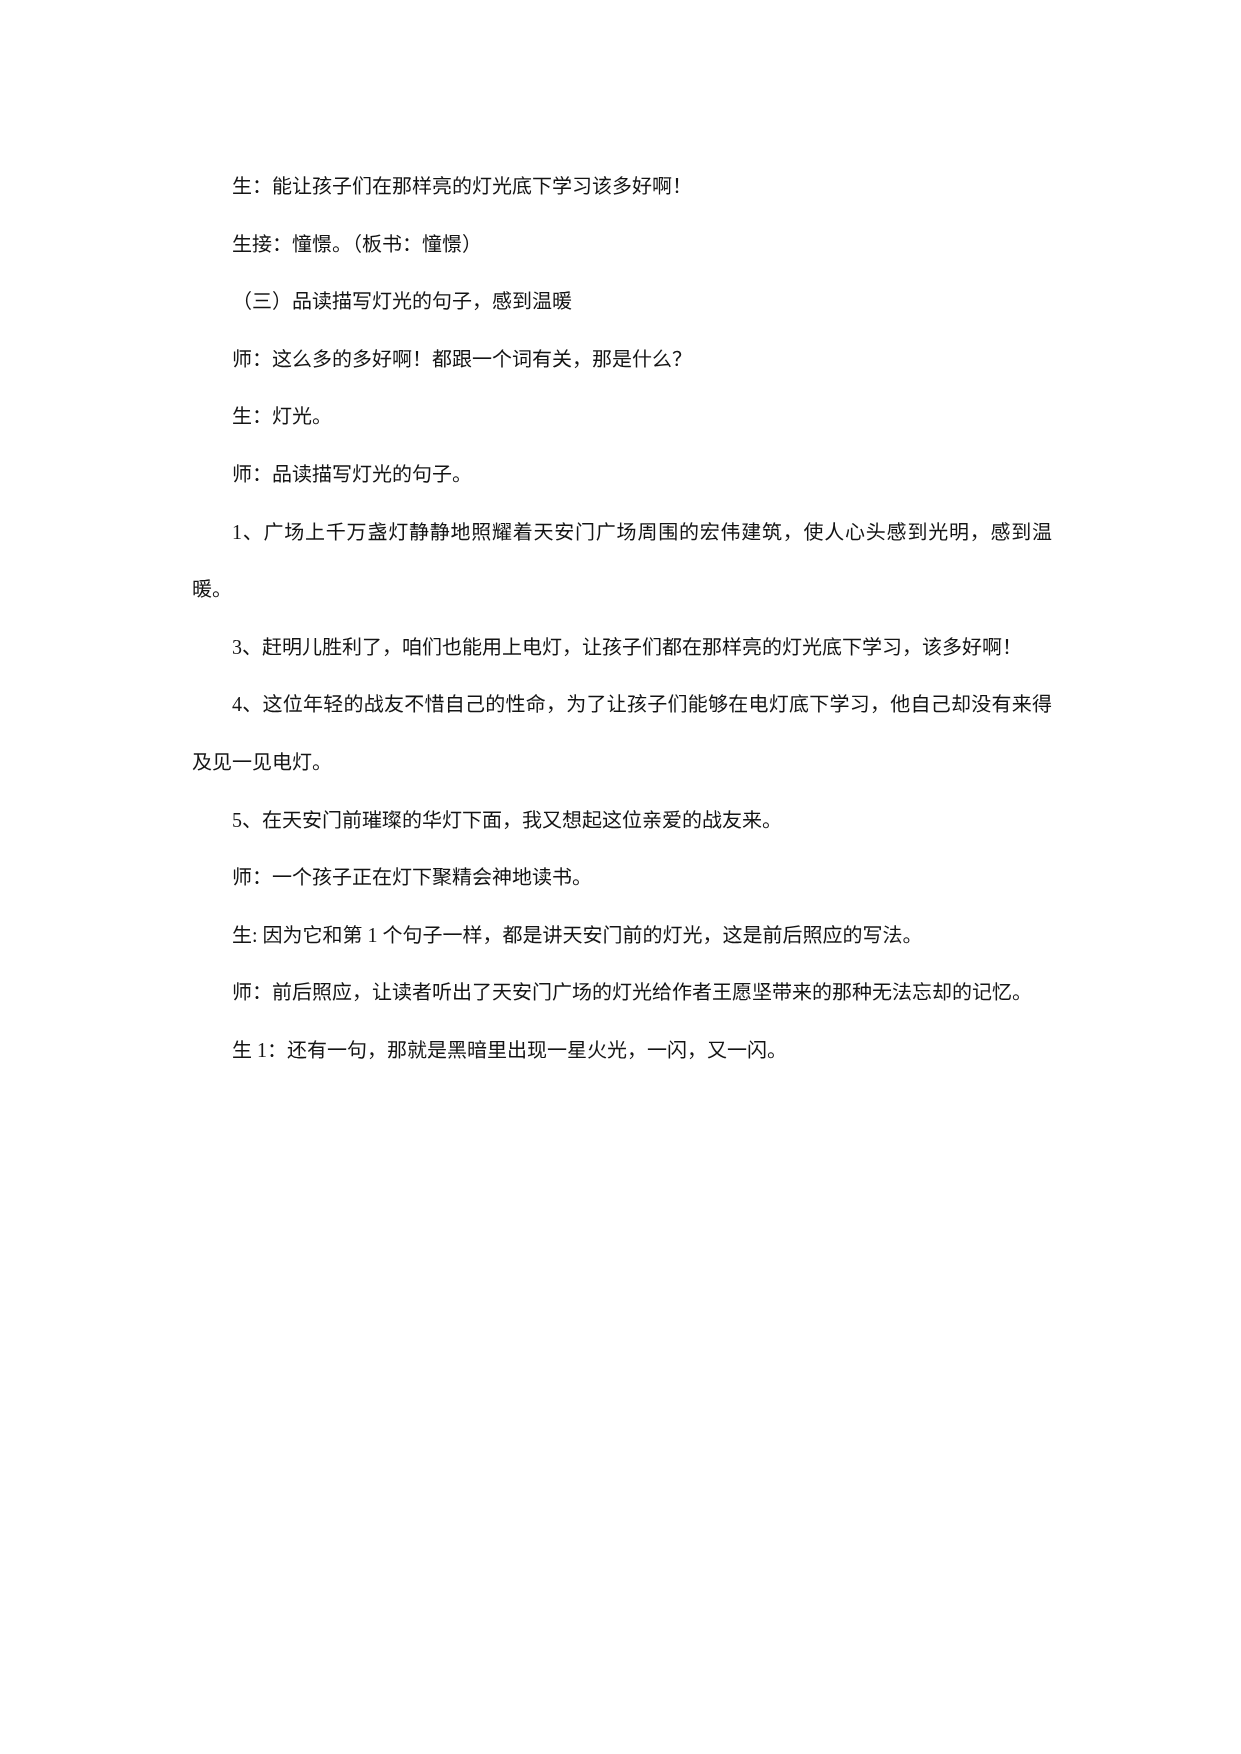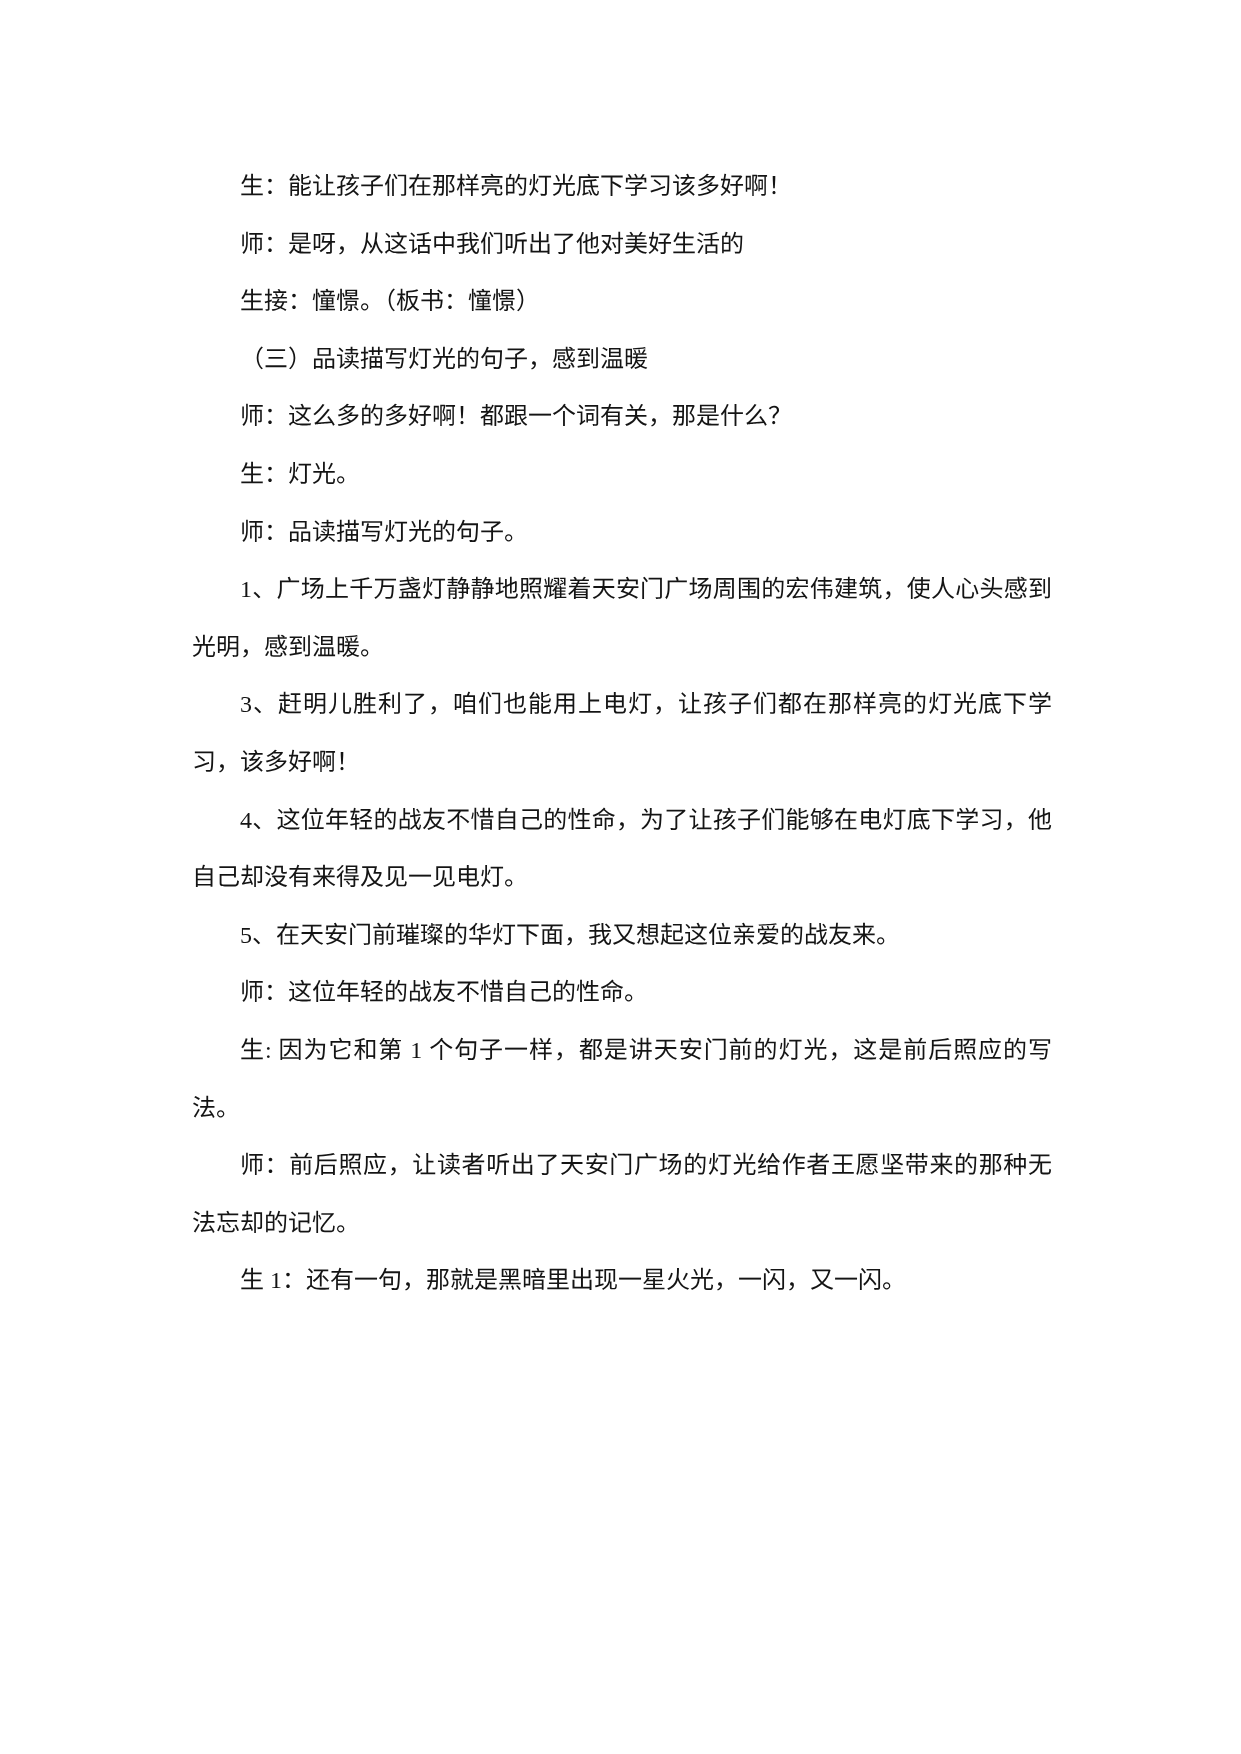--- a/index.html
+++ b/index.html
@@ -20,49 +20,48 @@
     width: 1241px;
     height: 1754px;
     background: #ffffff;
   }
   .text-block {
     position: absolute;
     left: 192px;
     top: 158px;
     width: 860px;
     font-family: "Liberation Serif", "DejaVu Serif", serif;
-    font-size: 24px;
+    font-size: 20px;
     line-height: 57.6px;
     color: #141414;
     font-kerning: none;
   }
   .text-block p {
     margin: 0;
     padding: 0;
     text-indent: 2em;
     text-align: justify;
     text-justify: inter-character;
     word-break: normal;
     overflow-wrap: break-word;
   }
 </style>
 </head>
 <body>
 
 <main class="page">
   <div class="text-block">
     <p>生：能让孩子们在那样亮的灯光底下学习该多好啊！</p>
-    <p>师：是呀，从这话中我们听出了他对美好生活的</p>
     <p>生接：憧憬。（板书：憧憬）</p>
     <p>（三）品读描写灯光的句子，感到温暖</p>
     <p>师：这么多的多好啊！都跟一个词有关，那是什么？</p>
     <p>生：灯光。</p>
     <p>师：品读描写灯光的句子。</p>
     <p>1、广场上千万盏灯静静地照耀着天安门广场周围的宏伟建筑，使人心头感到光明，感到温暖。</p>
     <p>3、赶明儿胜利了，咱们也能用上电灯，让孩子们都在那样亮的灯光底下学习，该多好啊！</p>
     <p>4、这位年轻的战友不惜自己的性命，为了让孩子们能够在电灯底下学习，他自己却没有来得及见一见电灯。</p>
     <p>5、在天安门前璀璨的华灯下面，我又想起这位亲爱的战友来。</p>
-    <p>师：这位年轻的战友不惜自己的性命。</p>
+    <p>师：一个孩子正在灯下聚精会神地读书。</p>
     <p>生: 因为它和第 1 个句子一样，都是讲天安门前的灯光，这是前后照应的写法。</p>
     <p>师：前后照应，让读者听出了天安门广场的灯光给作者王愿坚带来的那种无法忘却的记忆。</p>
     <p>生 1：还有一句，那就是黑暗里出现一星火光，一闪，又一闪。</p>
   </div>
 </main>
 
 </body></html>

